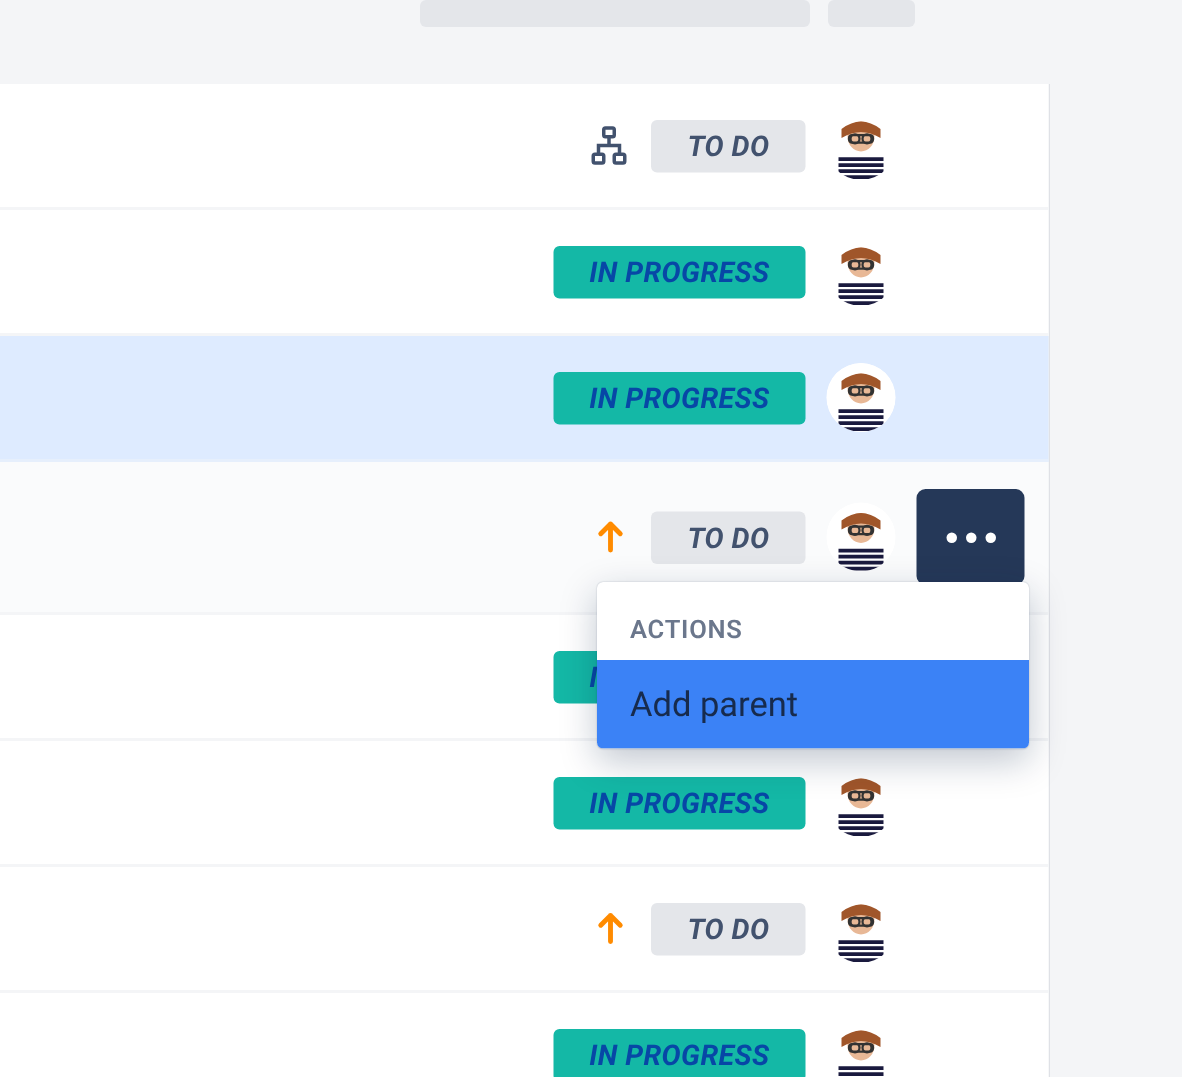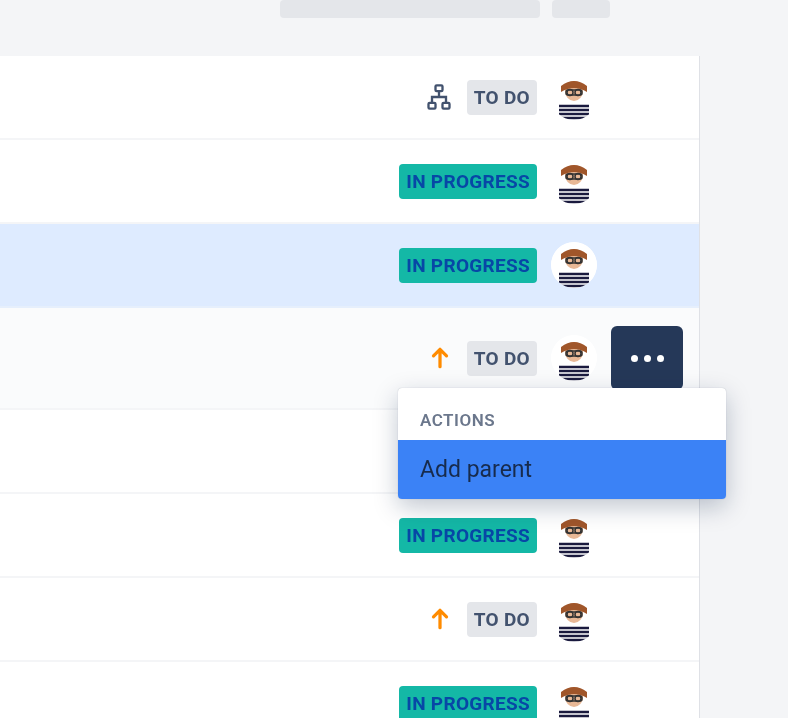--- a/index.html
+++ b/index.html
@@ -56,23 +56,24 @@
     .row.selected {
       background: #deebff;
       border-bottom: 2px solid #e6effc;
     }
     .row.has-menu {
       background: #fafbfc;
     }
     .status-badge {
       font-weight: 700;
       font-size: 19px;
-      padding: 6px 7px;
+      padding: 6px 24px;
       border-radius: 4px;
       letter-spacing: 0.3px;
+      font-style: italic;
     }
     .status-todo {
       background: #e4e6ea;
       color: #42526e;
     }
     .status-inprogress {
       background: #14b8a6;
       color: #0747a6;
     }
     .avatar {
@@ -116,21 +117,21 @@
     .more-button .dot {
       width: 7px;
       height: 7px;
       border-radius: 50%;
       background: #fff;
     }
     .dropdown {
       position: absolute;
       top: 388px;
       left: 398px;
-      width: 328px;
+      width: 288px;
       background: #fff;
       border-radius: 4px;
       box-shadow: 0 8px 24px rgba(9,30,66,0.25), 0 0 1px rgba(9,30,66,0.3);
       z-index: 100;
       overflow: hidden;
     }
     .dropdown-section-header {
       font-size: 17px;
       font-weight: 600;
       color: #6b778c;

